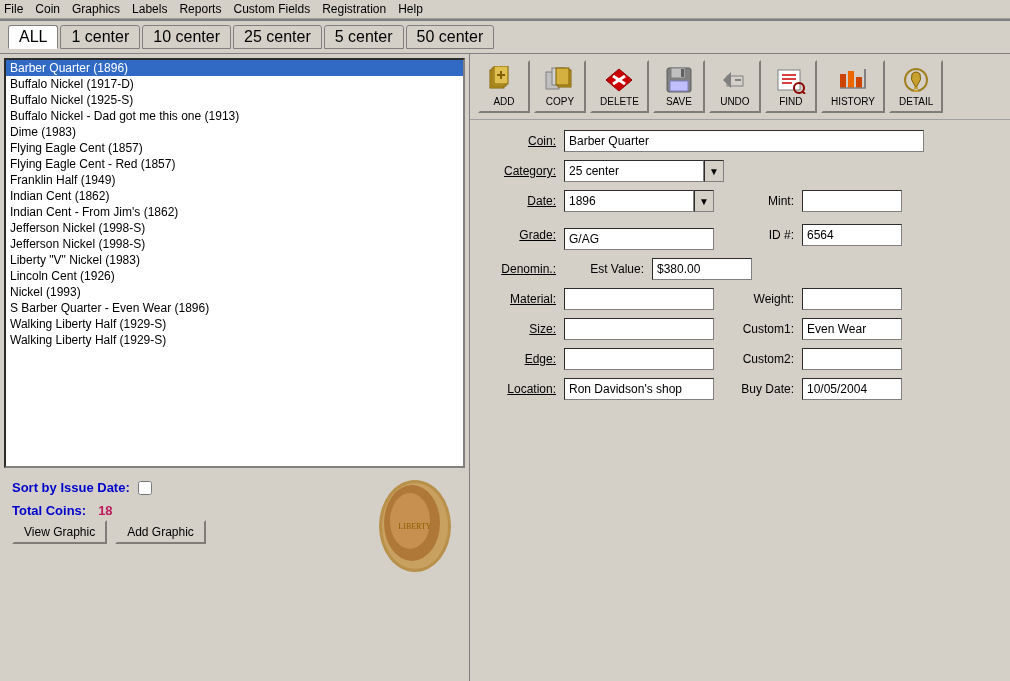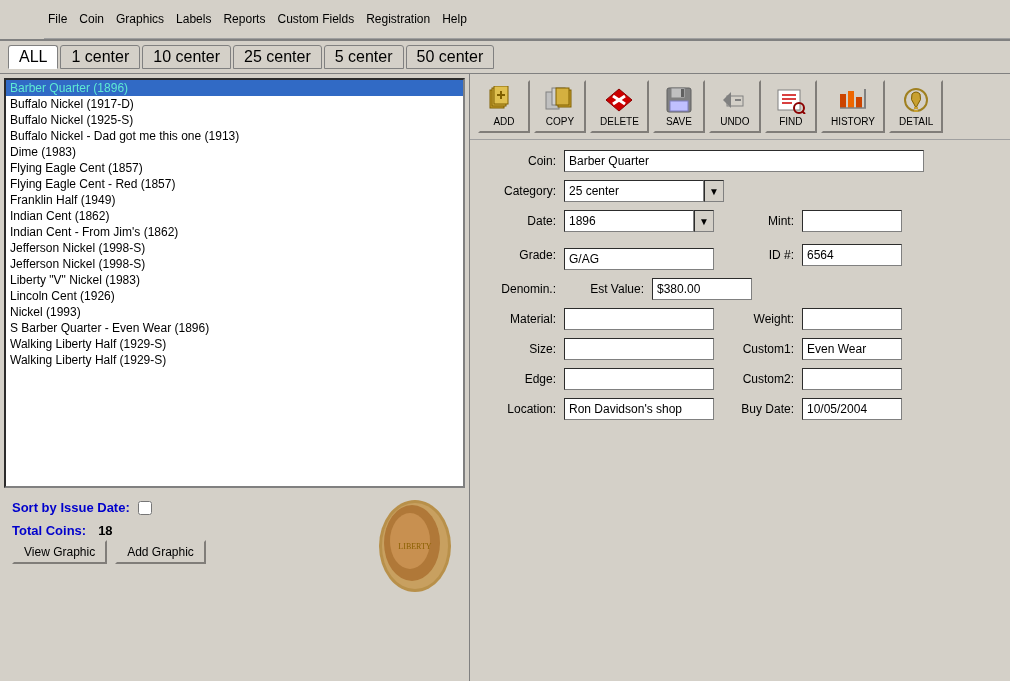--- a/index.html
+++ b/index.html
@@ -1,54 +1,54 @@
 <!DOCTYPE html>
 <html><head>
   <meta charset="utf-8">
   <style>
     * { box-sizing: border-box; margin: 0; padding: 0; }
     body { font-family: Arial, sans-serif; font-size: 12px; background: #d4d0c8; color: #000; width: 1010px; height: 681px; overflow: hidden; }
     
     
-    .menubar { background: #d4d0c8; border-bottom: 1px solid #a0a0a0; padding: 12px 4px; display: flex; gap: 12px; margin-left: 44px; }
+    .menubar { background: #d4d0c8; border-bottom: 1px solid #a0a0a0; padding: 2px 4px; display: flex; gap: 12px; }
     .menubar span { cursor: pointer; font-size: 12px; }
     
     
     .tabbar { background: #d4d0c8; padding: 4px 8px; display: flex; gap: 2px; border-bottom: 1px solid #808080; }
     .tab { border: 1px solid #808080; background: #d4d0c8; padding: 2px 10px; font-size: 16px; cursor: pointer; border-radius: 3px 3px 0 0; }
     .tab.active { background: #ffffff; border-bottom: 1px solid #ffffff; }
     
     
     .main { display: flex; height: calc(681px - 48px); }
     
     
     .left-panel { width: 470px; border-right: 1px solid #808080; display: flex; flex-direction: column; background: #d4d0c8; }
     
     
     .coin-list { flex: 1; overflow-y: auto; background: #fff; margin: 4px; border: 2px inset #808080; }
     .coin-list .list-item { padding: 1px 4px; cursor: pointer; font-size: 12px; white-space: nowrap; }
-    .coin-list .list-item.selected { background: #316ac5; color: #5eead4; }
+    .coin-list .list-item.selected { background: #316ac5; color: #ffffff; }
     .sort-row { display: flex; align-items: center; gap: 8px; color: #0000cc; font-weight: bold; font-size: 13px; }
     .total-row { display: flex; align-items: center; gap: 8px; color: #0000cc; font-weight: bold; font-size: 13px; }
-    .total-num { color: #000000; font-weight: bold; }
+    .total-num { color: #be185d; font-weight: bold; }
     .btn-row { display: flex; gap: 8px; }
     .btn { border: 2px outset #d4d0c8; background: #d4d0c8; padding: 3px 10px; cursor: pointer; font-size: 12px; }
     
     
     .right-panel { flex: 1; background: #d4d0c8; display: flex; flex-direction: column; }
     
     
     .toolbar { display: flex; gap: 4px; padding: 6px 8px; background: #d4d0c8; border-bottom: 1px solid #a0a0a0; }
     .tool-btn { display: flex; flex-direction: column; align-items: center; border: 2px outset #d4d0c8; background: #d4d0c8; padding: 4px 8px; cursor: pointer; min-width: 50px; font-size: 10px; }
     .tool-icon { font-size: 20px; margin-bottom: 2px; width: 32px; height: 28px; display: flex; align-items: center; justify-content: center; }
     
     
     .form-area { flex: 1; padding: 10px 16px; overflow-y: auto; }
     .form-row { display: flex; align-items: center; margin-bottom: 8px; }
-    .form-label { width: 70px; text-align: right; margin-right: 8px; color: #000; font-size: 12px; }
+    .form-label { width: 70px; text-align: right; margin-right: 8px; color: #000; font-size: 12px; text-decoration: underline; }
     .form-input { height: 22px; border: 1px inset #808080; background: #fff; padding: 0 4px; font-size: 12px; }
     .form-input-wide { width: 360px; }
     
     
     input[type=checkbox] { width: 14px; height: 14px; }
     
     
     ::-webkit-scrollbar { width: 16px; }
     ::-webkit-scrollbar-track { background: #d4d0c8; }
     ::-webkit-scrollbar-thumb { background: #a0a0a0; border: 1px solid #808080; }

